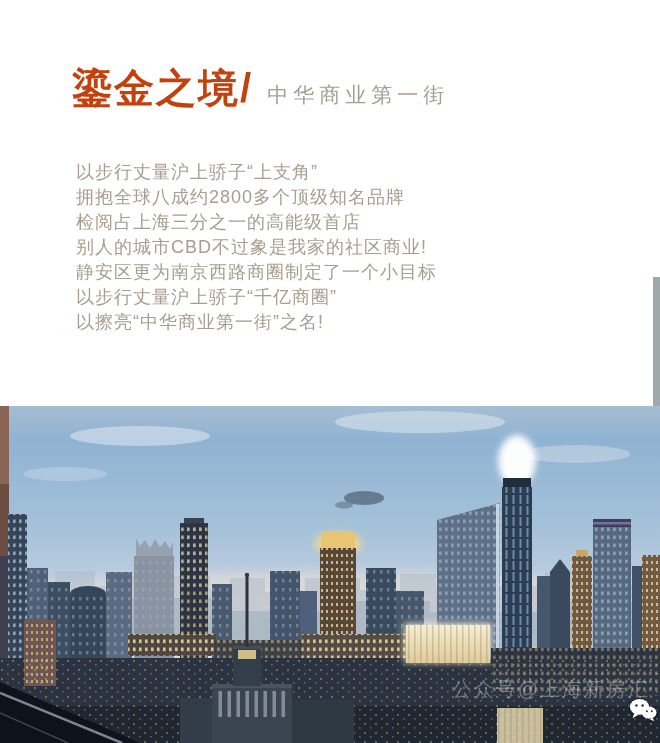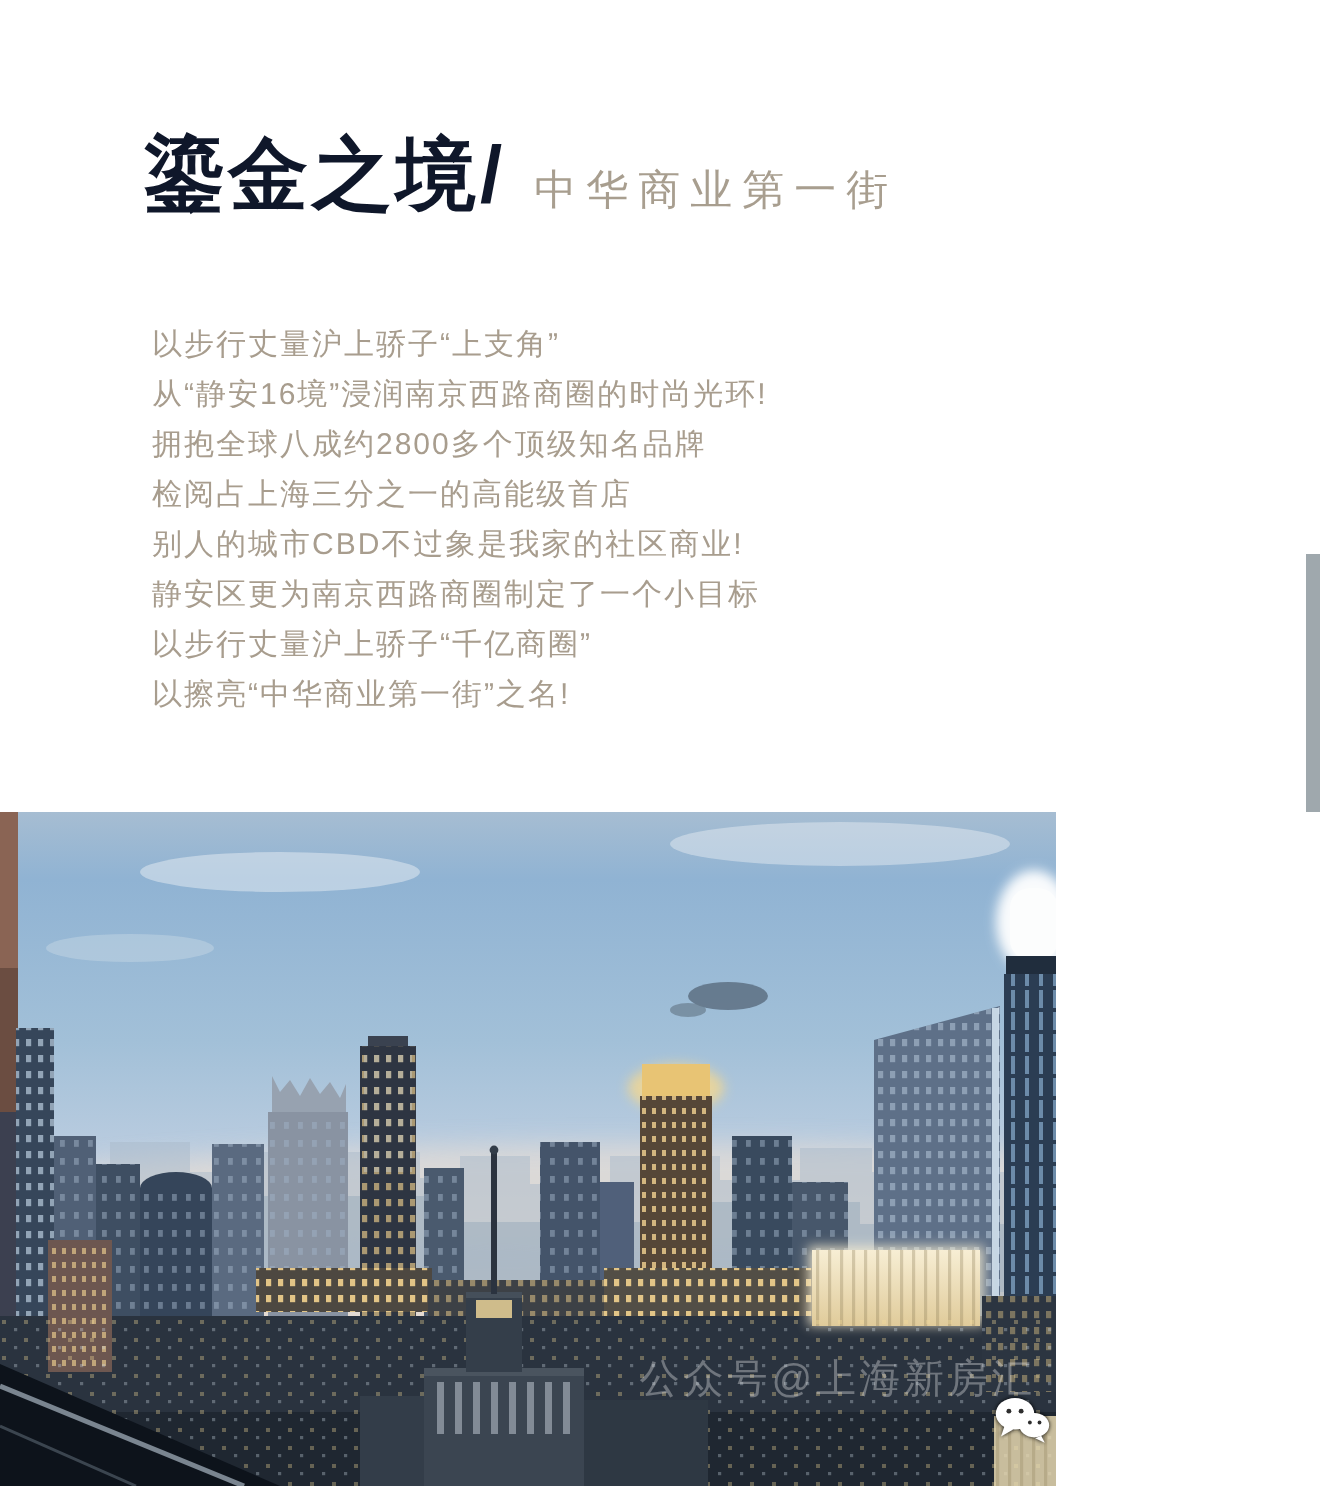--- a/index.html
+++ b/index.html
@@ -1,49 +1,48 @@
 <!DOCTYPE html>
 <html><head>
 <meta charset="utf-8">
 <style>
   html,body{margin:0;padding:0;background:#fff;}
   .page{position:relative;width:660px;height:743px;background:#fff;overflow:hidden;
         font-family:"Liberation Sans","DejaVu Sans",sans-serif;}
   
   .hdr{position:absolute;top:64px;left:72px;display:flex;align-items:flex-end;}
-  .title{font-size:40px;font-weight:700;color:#0f172a;letter-spacing:2px;line-height:48px;margin:0;}
+  .title{font-size:40px;font-weight:700;color:#c2410c;letter-spacing:2px;line-height:48px;margin:0;}
   .subtitle{font-size:21px;color:#a89e8f;letter-spacing:5px;margin:0 0 3px 14px;}
   
   .copy{position:absolute;top:160px;left:76px;}
-  .copy p{margin:0;height:25px;line-height:25px;font-size:15px;color:#a89d8e;letter-spacing:1px;}
+  .copy p{margin:0;height:25px;line-height:25px;font-size:18px;color:#a89d8e;letter-spacing:1px;}
   
   .gray-bar{position:absolute;top:277px;right:0;width:7px;height:129px;background:#9fa8ad;}
   
-  .photo{position:absolute;top:406px;left:0;width:528px;height:337px;overflow:hidden;background:#9db8d0;}
+  .photo{position:absolute;top:406px;left:0;width:660px;height:337px;overflow:hidden;background:#9db8d0;}
   .photo svg{display:block;}
   .wm-faint{position:absolute;top:270px;right:10px;color:#fff;opacity:.32;font-size:20px;
             letter-spacing:2px;white-space:nowrap;}
   .wm-main{position:absolute;top:291px;right:3px;display:flex;align-items:center;gap:3px;}
   .wm-main .txt{color:#fff;font-weight:700;font-size:20px;letter-spacing:.5px;white-space:nowrap;
      text-shadow:1px 0 0 #000,-1px 0 0 #000,0 1px 0 #000,0 -1px 0 #000,1px 1px 0 #000,-1px -1px 0 #000,1px -1px 0 #000,-1px 1px 0 #000;}
   .wechat{width:28px;height:25px;filter:drop-shadow(0 0 1px #000);}
 </style>
 </head>
 <body>
 
 <div class="page">
 
   <header class="hdr">
     <h1 class="title">鎏金之境/</h1>
     <div class="subtitle">中华商业第一街</div>
   </header>
 
   <section class="copy">
     <p>以步行丈量沪上骄子“上支角”</p>
-    <p>从“静安16境”浸润南京西路商圈的时尚光环!</p>
     <p>拥抱全球八成约2800多个顶级知名品牌</p>
     <p>检阅占上海三分之一的高能级首店</p>
     <p>别人的城市CBD不过象是我家的社区商业!</p>
     <p>静安区更为南京西路商圈制定了一个小目标</p>
     <p>以步行丈量沪上骄子“千亿商圈”</p>
     <p>以擦亮“中华商业第一街”之名!</p>
   </section>
 
   <div class="gray-bar"></div>
 

